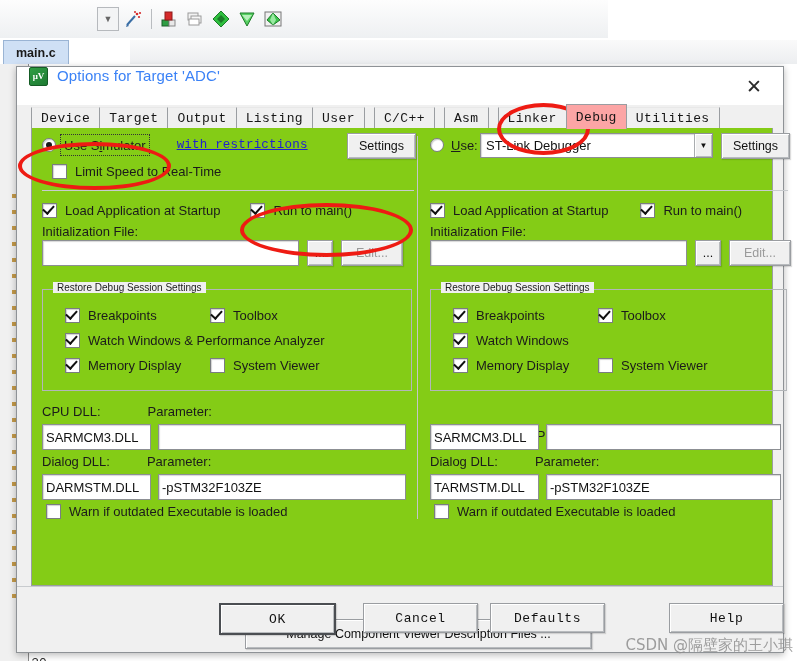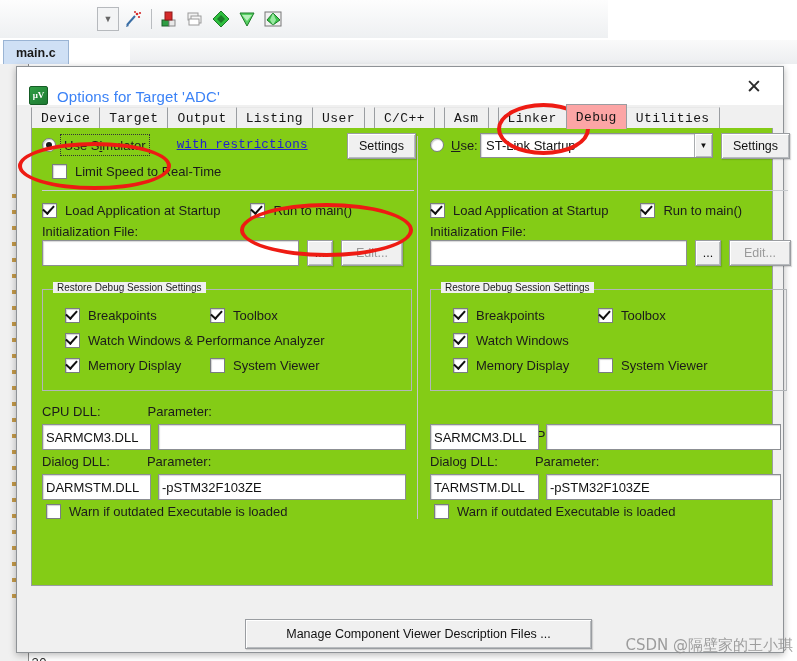--- a/index.html
+++ b/index.html
@@ -59,21 +59,21 @@
   #code-line .ln{color:#2b2b2b;}
 
   
   #dialog{
     position:absolute;left:16px;top:66px;width:766px;height:585px;
     background:#f0f0f0;border:1px solid #8e9296;
     box-shadow:0 2px 7px rgba(0,0,0,.28);
   }
   #dlg-titlebar{
     position:relative;height:38px;background:#ffffff;
-    display:flex;align-items:flex-end;padding:0 6px 0 12px;
+    display:flex;align-items:flex-start;padding:0 6px 0 12px;
   }
   #dlg-icon{
     width:17px;height:17px;margin-right:9px;flex:none;
     background:linear-gradient(145deg,#2f9e44,#1e7a32);
     border:1px solid #155c25;border-radius:2px;
     color:#fff;font-size:9px;font-weight:bold;line-height:17px;text-align:center;
     font-family:"Liberation Serif", serif;
   }
   #dlg-title{font-size:15px;color:#3b82f6;letter-spacing:.1px;}
   #dlg-close{
@@ -440,21 +440,21 @@
           <span class="lbl">Warn if outdated Executable is loaded</span>
         </div>
       </div>
 
       <div class="col right">
 
         <div class="row" style="height:22px;">
           <div class="radio"></div>
           <span class="lbl"><span class="u">U</span>se:</span>
           <div class="combo" style="position:absolute;left:50px;top:-1px;width:231px;height:23px;">
-            <span class="val">ST-Link Startup</span>
+            <span class="val">ST-Link Debugger</span>
             <span class="arrow">▼</span>
           </div>
           <div class="btn" style="position:absolute;left:291px;top:-1px;width:67px;height:24px;">Settings</div>
         </div>
 
         <div class="hr" style="left:0;right:14px;top:56px;"></div>
 
         <div class="row" style="height:22px;margin-top:43px;">
           <div class="cbox on"></div>
           <span class="lbl">Load Application at Startup</span>
@@ -516,20 +516,27 @@
 
         <div class="row" style="position:absolute;left:0;top:370px;">
           <div class="cbox" style="margin-left:4px;"></div>
           <span class="lbl">Warn if outdated Executable is loaded</span>
         </div>
       </div>
 
       <div class="btn" style="position:absolute;left:213px;top:491px;width:345px;height:28px;">Manage Component Viewer Description Files ...</div>
     </div>
 
+    <div id="bottombar">
+      <div class="topline"></div>
+      <div class="bbtn default" style="left:202px;">OK</div>
+      <div class="bbtn" style="left:346px;">Cancel</div>
+      <div class="bbtn" style="left:473px;">Defaults</div>
+      <div class="bbtn" style="left:652px;">Help</div>
+    </div>
   </div>
 </div>
 
 <div class="ell" style="left:18px;  top:142px; width:145px; height:40px;"></div>
 <div class="ell" style="left:240px; top:203px; width:165px; height:46px;"></div>
 <div class="ell" style="left:497px; top:103px; width:85px;  height:44px;"></div>
 
 <div id="watermark">CSDN @隔壁家的王小琪</div>
 
 </body></html>

